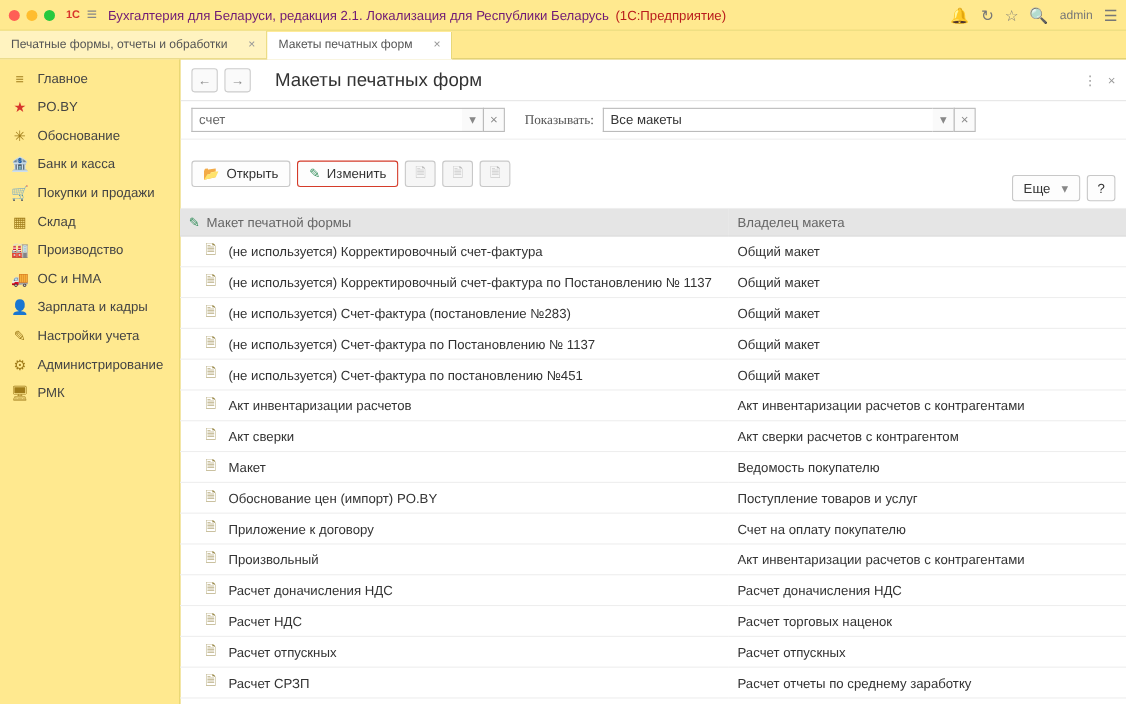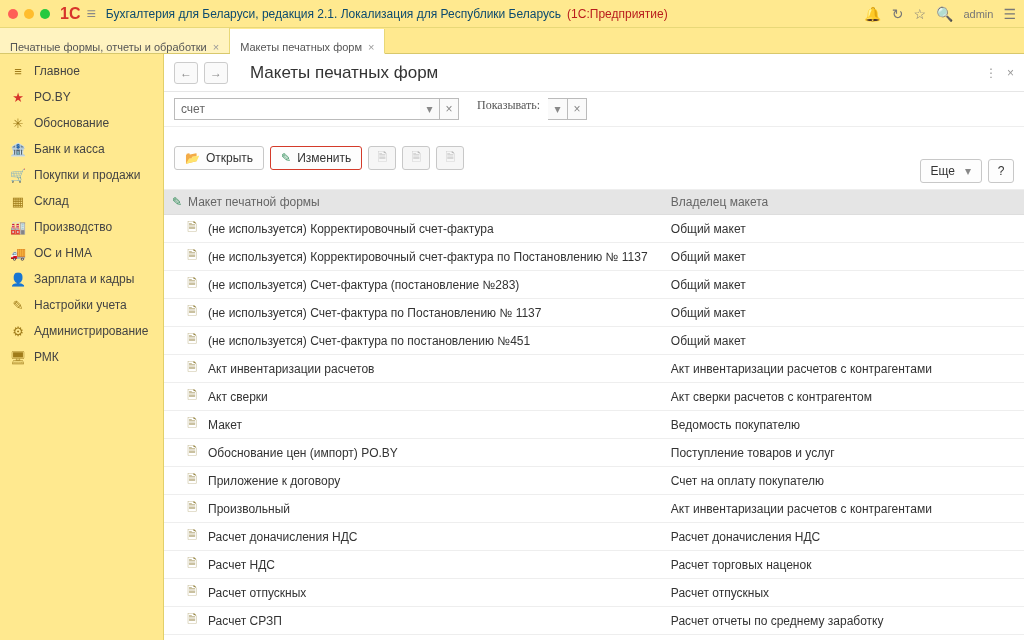--- a/index.html
+++ b/index.html
@@ -3,51 +3,51 @@
 <meta charset="utf-8">
 <style>
   * { box-sizing: border-box; margin: 0; padding: 0; }
   html, body { width: 1024px; height: 640px; font-family: Arial, Helvetica, sans-serif; font-size: 12px; color: #333; background: #fff; overflow: hidden; }
 
   
   .titlebar { height: 28px; background: #ffe98f; display: flex; align-items: center; padding: 0 8px; border-bottom: 1px solid #e8d878; }
   .traffic { display: flex; gap: 6px; margin-right: 10px; }
   .traffic span { width: 10px; height: 10px; border-radius: 50%; display: inline-block; }
   .tr-r { background: #ff5f56; } .tr-y { background: #ffbd2e; } .tr-g { background: #27c93f; }
-  .logo-1c { font-weight: bold; color: #d7342b; font-size: 16px; margin-right: 6px; text-align: right; }
+  .logo-1c { font-weight: bold; color: #d7342b; font-size: 10px; margin-right: 6px; text-align: right; }
   .hamburger { color: #888; font-size: 16px; margin-right: 10px; cursor: pointer; }
-  .app-title { flex: 0 0 auto; color: #0c4a6e; }
+  .app-title { flex: 0 0 auto; color: #701a75; }
   .app-title-suffix { color: #b91c1c; margin-left: 6px; }
   .titlebar-right { margin-left: auto; display: flex; align-items: center; gap: 10px; color: #777; }
   .titlebar-right .icon { font-size: 14px; cursor: pointer; }
   .user { font-size: 11px; }
 
   
   .tabstrip { height: 26px; background: #ffe98f; display: flex; align-items: stretch; border-bottom: 1px solid #d8c86c; }
-  .tab { display: flex; align-items: flex-end; padding: 0 10px; border-right: 1px solid #e8d878; background: #fff3c0; color: #555; cursor: pointer; font-size: 11px; }
+  .tab { display: flex; align-items: center; padding: 0 10px; border-right: 1px solid #e8d878; background: #fff3c0; color: #555; cursor: pointer; font-size: 11px; gap: 13px; }
   .tab.active { background: #fff; border-bottom: 1px solid #fff; position: relative; top: 1px; }
   .tab .x { margin-left: 6px; color: #999; }
 
   
   .body { display: flex; height: calc(640px - 28px - 26px); }
   .sidebar { width: 164px; background: #ffe98f; border-right: 1px solid #e2d06a; padding-top: 4px; }
   .sb-item { display: flex; align-items: center; gap: 8px; padding: 5px 10px; color: #444; cursor: pointer; font-size: 12px; }
   .sb-icon { width: 16px; height: 16px; display: inline-flex; align-items: center; justify-content: center; font-size: 13px; color: #a07c1a; }
 
   .main { flex: 1; display: flex; flex-direction: column; overflow: hidden; }
 
   
   .hdr { display: flex; align-items: center; height: 38px; border-bottom: 1px solid #e6e6e6; padding: 0 10px; gap: 6px; }
   .nav-btn { width: 24px; height: 22px; border: 1px solid #ccc; background: #fafafa; border-radius: 3px; display: flex; align-items: center; justify-content: center; color: #888; cursor: pointer; }
   .page-title { font-size: 17px; margin-left: 16px; color: #333; }
   .hdr-right { margin-left: auto; display: flex; gap: 10px; color: #999; }
   .hdr-right span { cursor: pointer; }
 
   
-  .filter { display: flex; padding: 6px 10px; gap: 8px; border-bottom: 1px solid #eee; }
+  .filter { display: flex; align-items: center; padding: 6px 10px; gap: 8px; border-bottom: 1px solid #eee; }
   .search-wrap { display: flex; align-items: center; }
   .search-input { width: 246px; height: 22px; border: 1px solid #bbb; border-right: none; padding: 0 6px; font-size: 12px; color: #666; outline: none; }
   .combo-arrow, .combo-clear { width: 20px; height: 22px; border: 1px solid #bbb; border-left: none; background: #fafafa; color: #888; display: flex; align-items: center; justify-content: center; cursor: pointer; }
   .combo-clear { border-left: 1px solid #bbb; margin-left: -1px; }
   .filter-label { margin-left: 10px; color: #555; font-family: Liberation Serif, serif; }
   .show-select { width: 300px; height: 22px; border: 1px solid #bbb; border-right: none; padding: 0 6px; font-size: 12px; color: #333; outline: none; display: flex; align-items: center; background: #fff; }
 
   
   .toolbar { display: flex; align-items: center; padding: 6px 10px; gap: 6px; border-bottom: 1px solid #eee; }
   .btn { height: 24px; border: 1px solid #c8c8c8; background: #fdfdfd; border-radius: 3px; padding: 0 10px; display: flex; align-items: center; gap: 6px; cursor: pointer; color: #333; font-size: 12px; }
@@ -167,20 +167,23 @@
     </div>
 
     <div class="filter">
       <div class="search-wrap">
         <input class="search-input" value="счет" style="">
         <div class="combo-arrow">▾</div>
         <div class="combo-clear">×</div>
       </div>
       <span class="filter-label">Показывать:</span>
       <div class="search-wrap">
+        <div class="show-select">
+            <span>Все макеты</span>
+          </div>
         <div class="combo-arrow">▾</div>
         <div class="combo-clear">×</div>
       </div>
     </div>
 
     <div class="toolbar">
       <div class="btn">
           <span class="ico" style="color:#d09a2e">📂</span>
           <span>Открыть</span>
         </div>

